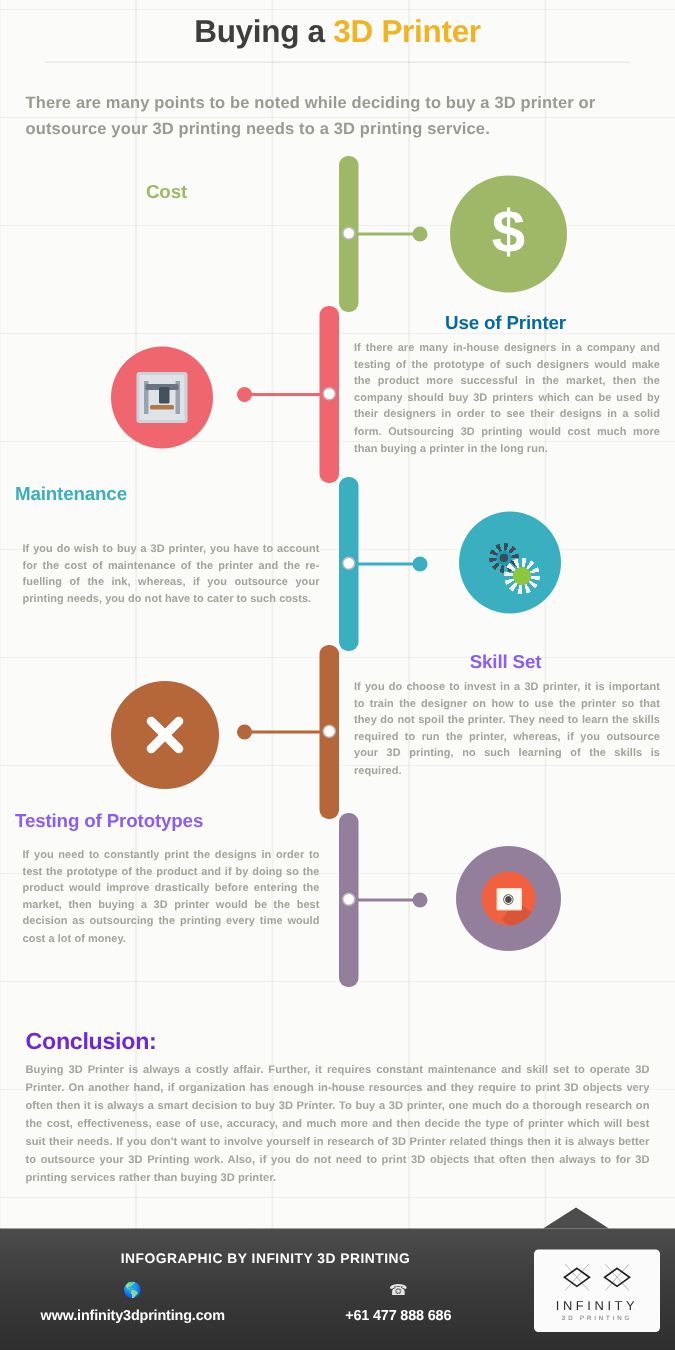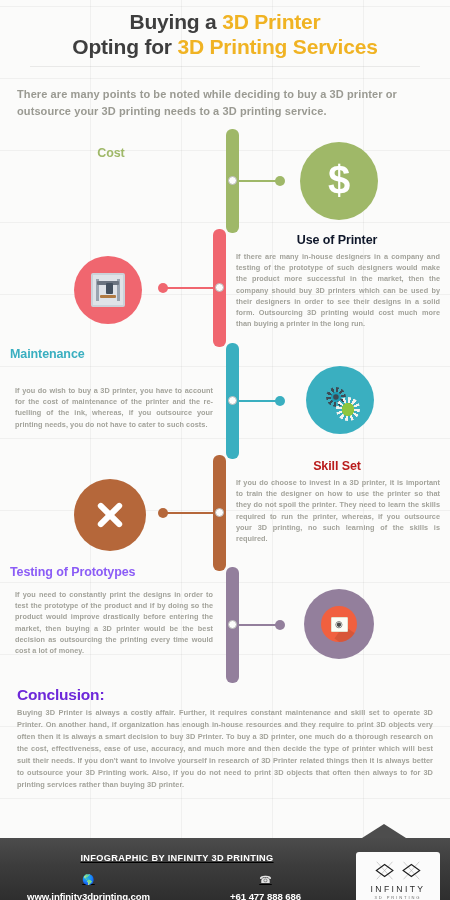--- a/index.html
+++ b/index.html
@@ -220,24 +220,23 @@
     letter-spacing:-0.2px;
   }
   .conc-body {
     margin-top:3px;
     font-size:7.4px; font-weight:bold; color:#a3a39b;
     line-height:1.62; text-align:justify; letter-spacing:0.05px;
   }
 
   
   .footer {
-    position:absolute; left:0; right:0; bottom:0; height:62px;
+    position:absolute; left:0; right:0; bottom:0; height:81px;
     background:linear-gradient(180deg,#4c4c4c 0%,#3c3c3c 45%,#2e2e2e 100%);
     z-index:5;
-    text-decoration:underline;
   }
   .footer-notch {
     position:absolute; top:-14px; left:362px;
     width:0; height:0;
     border-left:22px solid transparent;
     border-right:22px solid transparent;
     border-bottom:14px solid #4d4d4d;
   }
   .footer-title {
     text-align:center;
@@ -280,23 +279,20 @@
 </head>
 <body>
 
 <div id="grid"></div>
 
 <div id="page">
 
   <div class="header">
     <div class="title-line">
       <span>Buying a </span><span class="hl">3D Printer</span>
-    </div>
-    <div class="title-line l2">
-      <span>Opting for </span><span class="hl">3D Printing Services</span>
     </div>
     <div class="header-rule"></div>
   </div>
 
   <div class="intro">There are many points to be noted while deciding to buy a 3D printer  or outsource your 3D printing needs to a 3D printing service.</div>
 
   <div class="timeline">
 
     <div class="bar" style="left:226px; top:4px; height:104px; background:#9fb868;"></div>
     <div class="node" style="left:228px; top:51px;"></div>
@@ -313,21 +309,21 @@
     <div class="dot" style="left:158px; top:158px; background:#f0666f;"></div>
     <div class="circle" style="left:74px; top:131px; width:68px; height:68px; background:#f0666f;">
       <div class="printer-box">
         <div class="printer-post-l"></div>
         <div class="printer-post-r"></div>
         <div class="printer-gantry"></div>
         <div class="printer-head"></div>
         <div class="printer-bed"></div>
       </div>
     </div>
-    <div class="sec-head" style="left:234px; top:108px; width:206px; color:#0f172a; text-align:center;">Use of Printer</div>
+    <div class="sec-head" style="left:234px; top:108px; width:206px; color:#0369a1; text-align:center;">Use of Printer</div>
     <div class="sec-body" style="left:236px; top:126px; width:204px;">If there are many in-house designers in a company and testing of the prototype of such designers would make the product more successful in the market, then the company should buy 3D printers which can be used by their designers in order to see their designs in a solid form. Outsourcing 3D printing would cost much more than buying a printer in the long run.</div>
 
     <div class="bar" style="left:226px; top:218px; height:116px; background:#3aafc0;"></div>
     <div class="node" style="left:228px; top:271px;"></div>
     <div class="connector" style="left:237px; top:275px; width:44px; background:#3aafc0;"></div>
     <div class="dot" style="left:275px; top:271px; background:#3aafc0;"></div>
     <div class="circle" style="left:306px; top:241px; width:68px; height:68px; background:#3aafc0;">
       <div style="position:relative; width:56px; height:50px;">
         <div class="gear gear-dark"></div>
         <div class="gear gear-light"></div>
@@ -339,21 +335,21 @@
     <div class="bar" style="left:213px; top:330px; height:116px; background:#b5673a;"></div>
     <div class="node" style="left:215px; top:383px;"></div>
     <div class="connector" style="left:163px; top:387px; width:52px; background:#b5673a;"></div>
     <div class="dot" style="left:158px; top:383px; background:#b5673a;"></div>
     <div class="circle" style="left:74px; top:354px; width:72px; height:72px; background:#b5673a;">
       <div class="tools">
         <div class="tool-bar tool-a"></div>
         <div class="tool-bar tool-b"></div>
       </div>
     </div>
-    <div class="sec-head" style="left:234px; top:334px; width:206px; color:#b91c1c; text-align:center;">Skill Set</div>
+    <div class="sec-head" style="left:234px; top:334px; width:206px; color:#8b5cf6; text-align:center;">Skill Set</div>
     <div class="sec-body" style="left:236px; top:352px; width:204px;">If you do choose to invest in a 3D printer, it is important to train the designer on how to use the printer so that they do not spoil the printer. They need to learn the skills required to run the printer, whereas, if you outsource your 3D printing, no such learning of the skills is required.</div>
 
     <div class="bar" style="left:226px; top:442px; height:116px; background:#937f9c;"></div>
     <div class="node" style="left:228px; top:495px;"></div>
     <div class="connector" style="left:237px; top:499px; width:44px; background:#937f9c;"></div>
     <div class="dot" style="left:275px; top:495px; background:#937f9c;"></div>
     <div class="circle" style="left:304px; top:464px; width:70px; height:70px; background:#937f9c;">
       <div class="proto-outer">
         <div class="proto-shadow"></div>
         <div class="proto-card">

